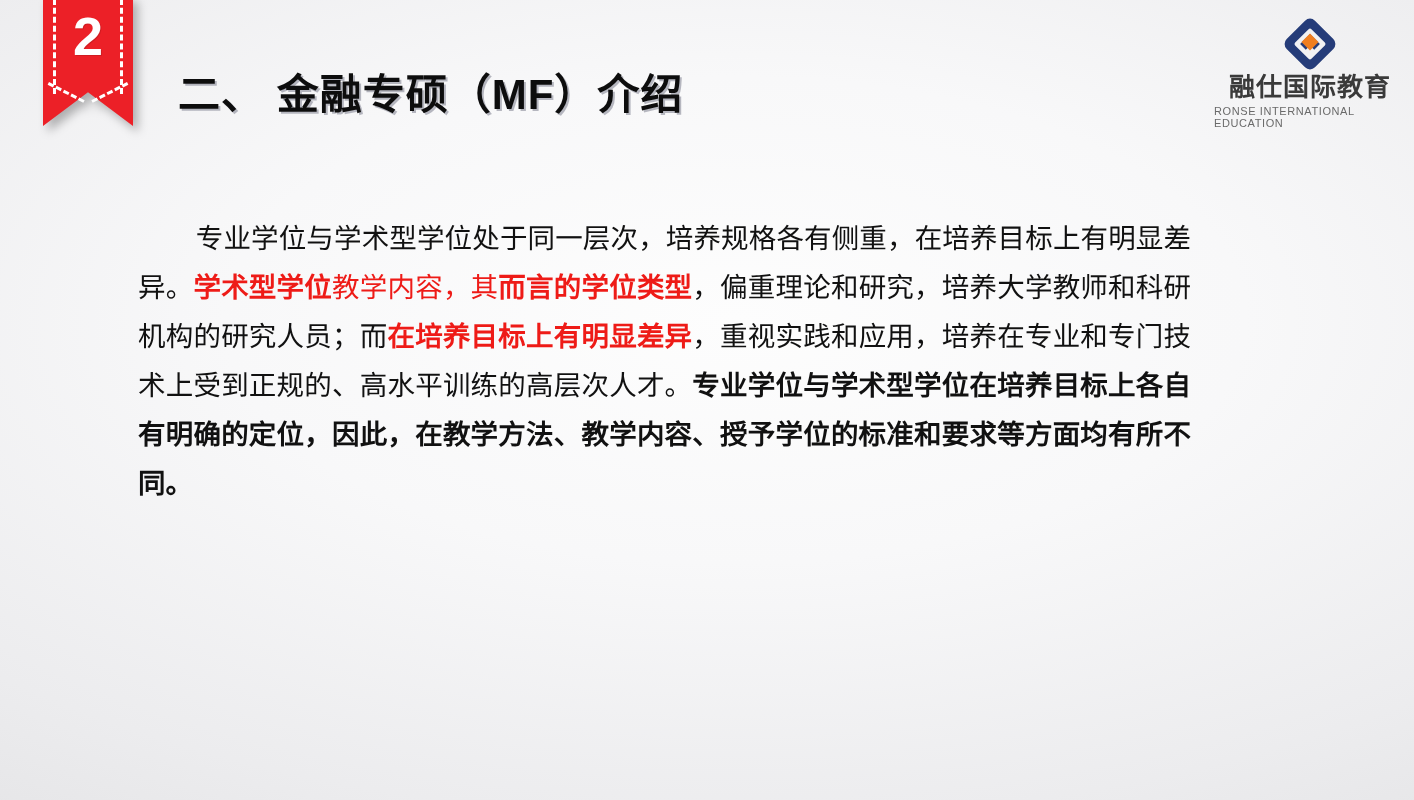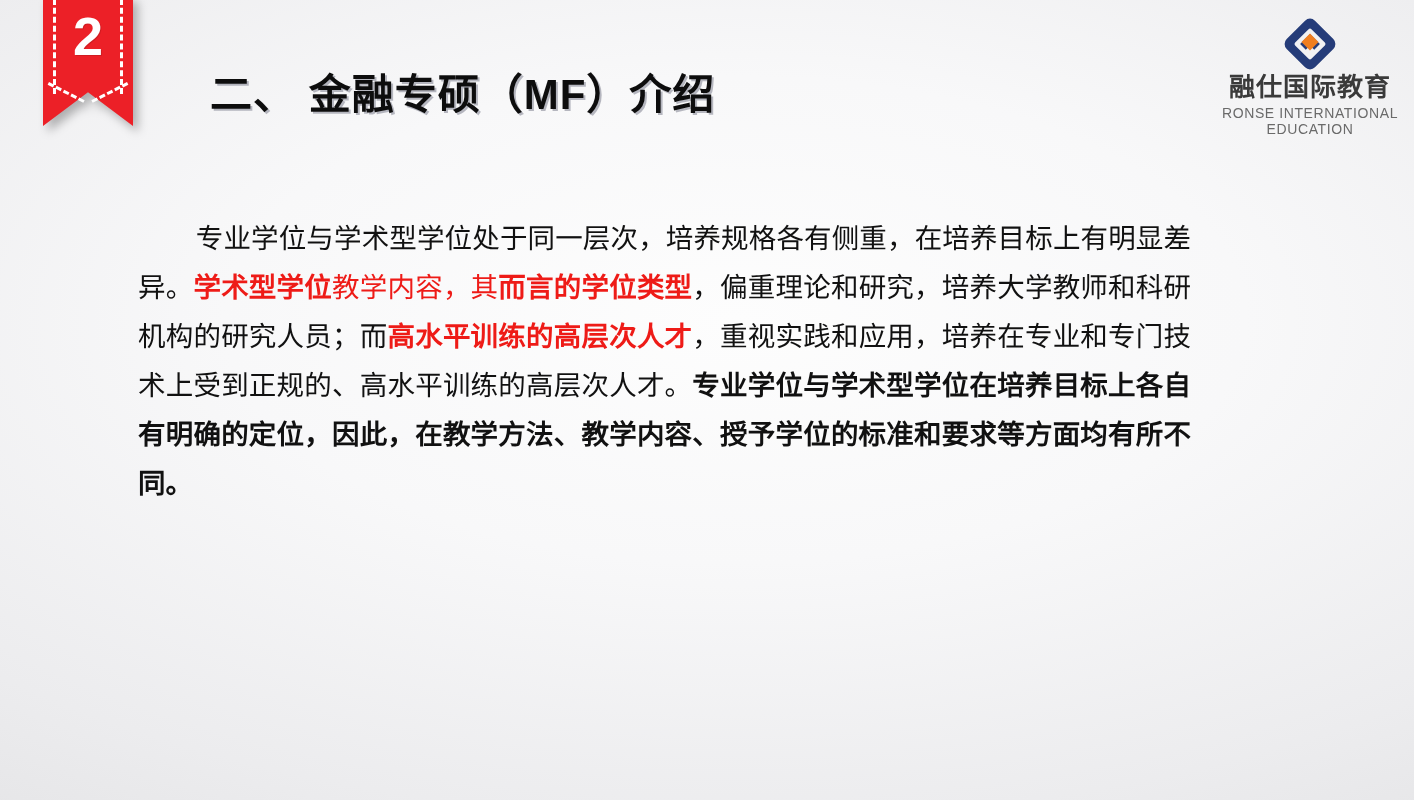--- a/index.html
+++ b/index.html
@@ -93,21 +93,20 @@
     position: absolute;
     left: 178px;
     top: 60px;
     font-size: 42px;
     font-weight: 700;
     color: #0d0d0d;
     letter-spacing: 1px;
     white-space: nowrap;
     text-shadow: 2px 2px 0 rgba(25,30,55,0.30);
     font-family: "Liberation Sans", "DejaVu Sans", sans-serif;
-    margin-left: 32px;
   }
 
   
   .logo {
     position: absolute;
     right: 8px;
     top: 14px;
     width: 192px;
     height: 112px;
   }
@@ -130,22 +129,22 @@
     color: #3a3a3a;
     letter-spacing: 1px;
     line-height: 1.05;
     font-family: "Liberation Sans", "DejaVu Sans", sans-serif;
   }
   .logo-en {
     position: absolute;
     left: 0;
     right: 0;
     top: 91px;
-    text-align: center;
-    font-size: 14px;
+    text-align: left;
+    font-size: 11px;
     color: #6a6a6a;
     letter-spacing: 0.6px;
     font-family: "Liberation Sans", "DejaVu Sans", sans-serif;
   }
 
   
   .body-copy {
     position: absolute;
     left: 138px;
     top: 214px;
@@ -196,17 +195,17 @@
         </g>
         <rect x="27" y="22" width="12" height="12" transform="rotate(45 33 28)" fill="#ef7e20"></rect>
       </svg>
     </div>
     <div class="logo-cn">融仕国际教育</div>
     <div class="logo-en">RONSE INTERNATIONAL EDUCATION</div>
   </div>
 
   <div class="body-copy">
     <p class="para">
-      <span>专业学位与学术型学位处于同一层次，培养规格各有侧重，在培养目标上有明显差异。</span><span class="red b">学术型学位</span><span class="red">教学内容，其</span><span class="red b">而言的学位类型</span><span>，偏重理论和研究，培养大学教师和科研机构的研究人员；而</span><span class="red b">高水平训练的高层次人才</span><span>，重视实践和应用，培养在专业和专门技术上受到正规的、高水平训练的高层次人才。</span><span class="b">专业学位与学术型学位在培养目标上各自有明确的定位，因此，在教学方法、教学内容、授予学位的标准和要求等方面均有所不同。</span>
+      <span>专业学位与学术型学位处于同一层次，培养规格各有侧重，在培养目标上有明显差异。</span><span class="red b">学术型学位</span><span class="red">教学内容，其</span><span class="red b">而言的学位类型</span><span>，偏重理论和研究，培养大学教师和科研机构的研究人员；而</span><span class="red b">在培养目标上有明显差异</span><span>，重视实践和应用，培养在专业和专门技术上受到正规的、高水平训练的高层次人才。</span><span class="b">专业学位与学术型学位在培养目标上各自有明确的定位，因此，在教学方法、教学内容、授予学位的标准和要求等方面均有所不同。</span>
     </p>
   </div>
 
 </div>
 
 </body></html>

